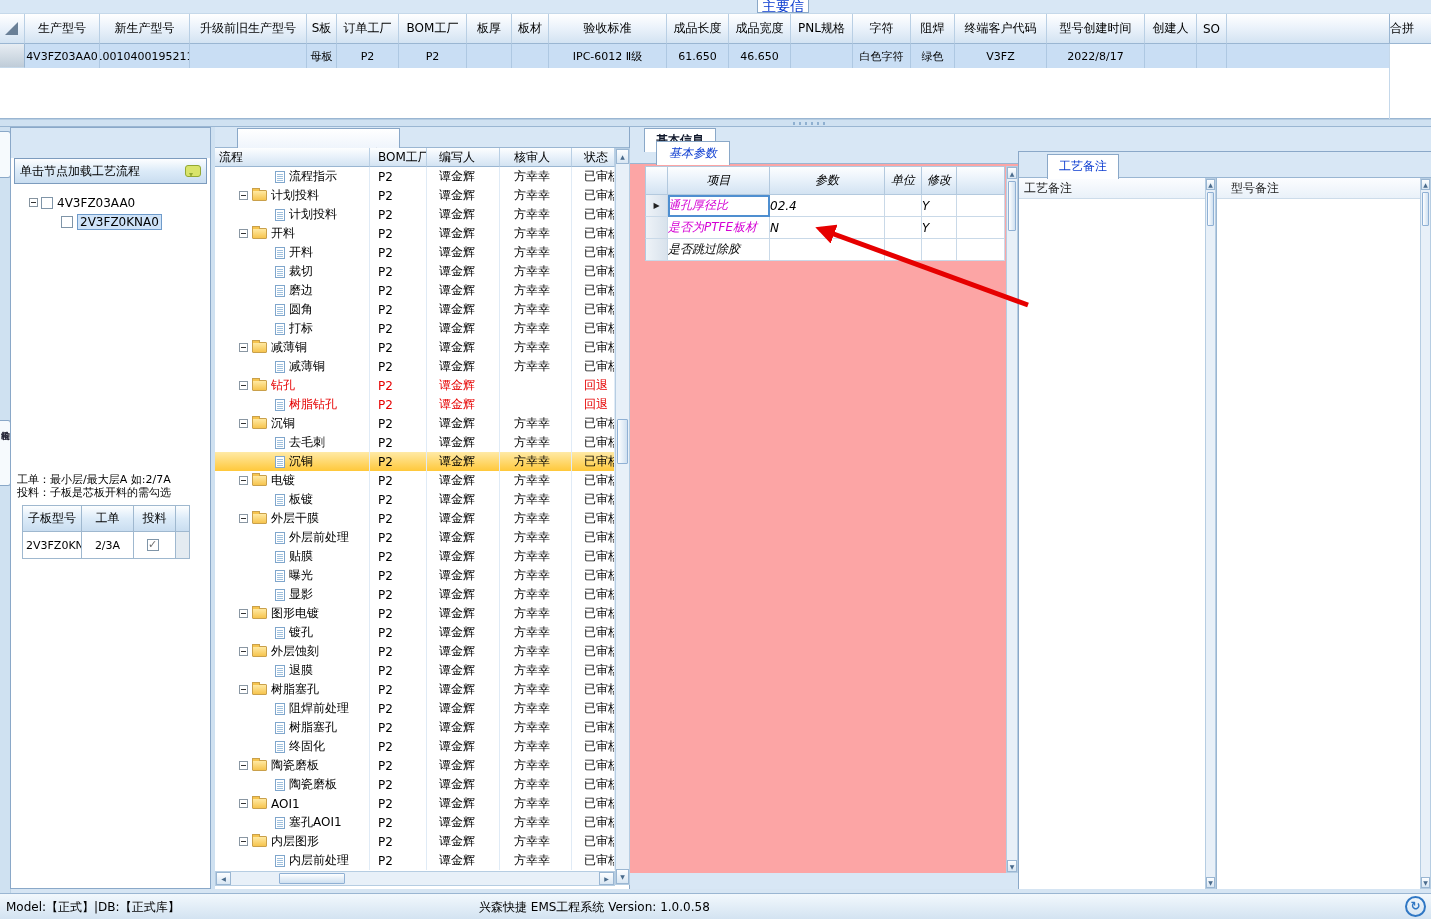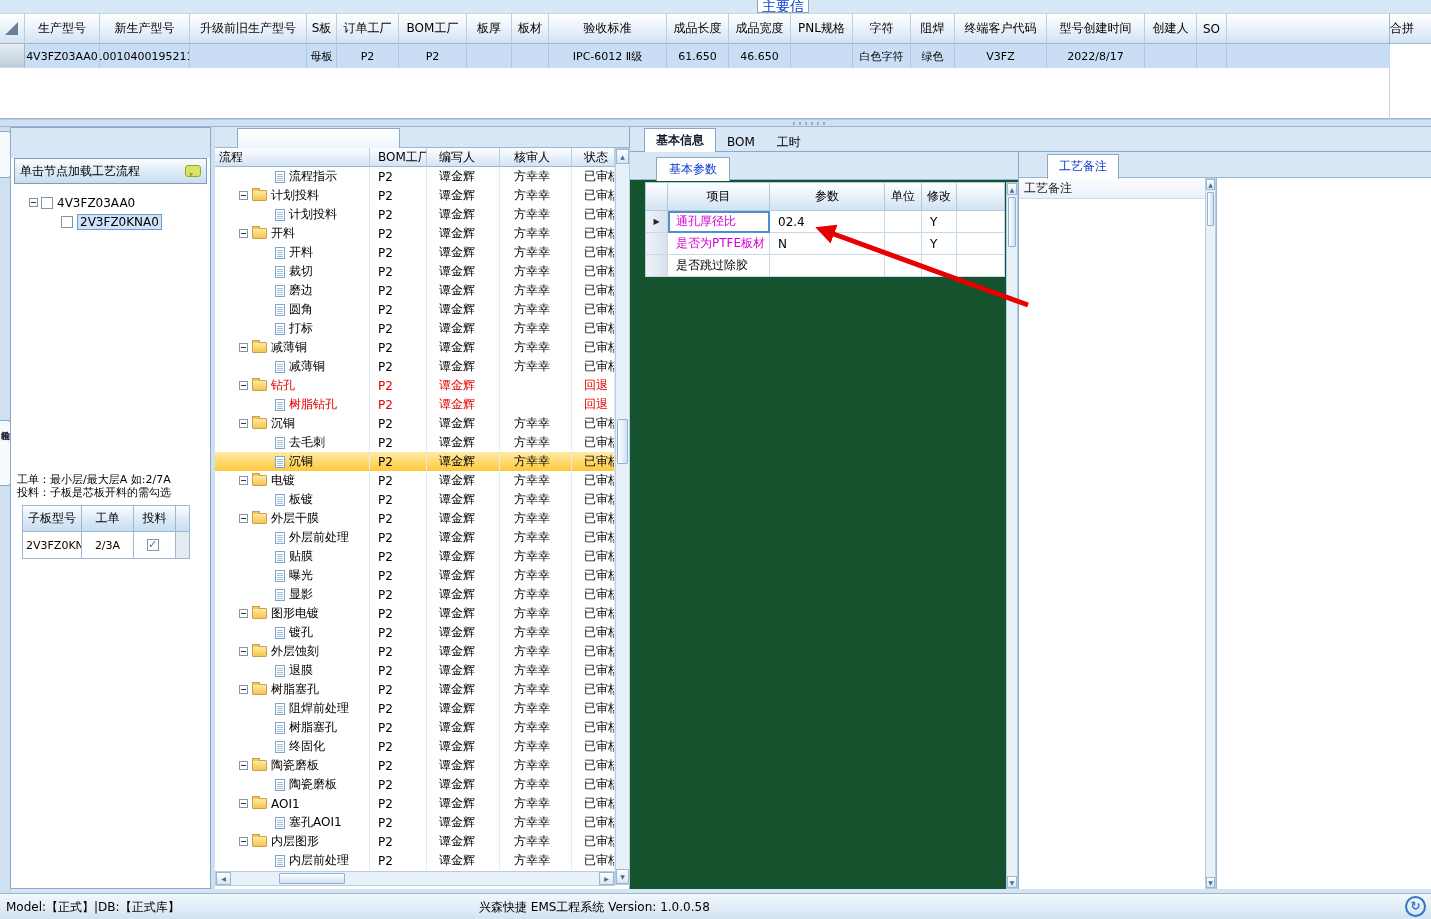--- a/index.html
+++ b/index.html
@@ -98,30 +98,30 @@
   .hscroll .a-left{left:0;top:0;width:15px;height:13px;}
   .hscroll .a-right{right:0;top:0;width:15px;height:13px;}
   .hscroll .thumb{left:63px;top:1px;width:66px;height:11px;background:linear-gradient(180deg,#fdfeff,#cfe0f0);}
 
   
   .right-panel{left:630px;top:127px;width:801px;height:762px;background:#d8e7f5;}
   .rtabs{position:absolute;left:0;top:1px;width:100%;height:24px;display:flex;align-items:flex-end;padding-left:14px;}
   .rtabs::after{content:"";position:absolute;left:0;bottom:0;width:100%;height:1px;background:#8aa8c8;}
   .rtab{height:20px;line-height:20px;padding:0 11px;font-size:12px;white-space:nowrap;}
   .rtab.selected{height:24px;line-height:23px;background:#fff;border:1px solid #8aa8c8;border-bottom:none;color:#0f172a;font-weight:bold;z-index:2;}
-  .params-area{position:absolute;left:0;top:25px;width:388px;height:737px;background:#14532d;}
+  .params-area{position:absolute;left:0;top:9px;width:388px;height:737px;background:#fca5a5;font-style:italic;}
   .pa-strip{position:absolute;left:0;top:0;width:100%;height:28px;background:#d8e7f5;border-bottom:1px solid #9ab6d2;}
   .sub-tab{position:absolute;left:26px;top:5px;height:24px;padding:0 12px;background:#fff;border:1px solid #8aa8c8;border-bottom:none;color:#0b3bd0;font-size:12px;line-height:22px;z-index:2;white-space:nowrap;}
   .ptable{position:absolute;left:15px;top:30px;}
   .pthead{display:flex;height:29px;}
   .pth{background:linear-gradient(180deg,#fdfeff,#e8f1fa 50%,#d3e3f2);border:1px solid #b3c9de;border-left:none;display:flex;align-items:center;justify-content:center;font-size:12px;flex:none;overflow:hidden;white-space:nowrap;}
   .pthead .pth:first-child{border-left:1px solid #b3c9de;}
   .pw-hdr{width:23px;} .pw-item{width:102px;} .pw-param{width:115px;} .pw-unit{width:37px;} .pw-mod{width:35px;} .pw-x{width:48px;}
   .ptr{display:flex;height:22px;}
-  .ptc{border-right:1px solid #c9d9e8;border-bottom:1px solid #c9d9e8;display:flex;align-items:center;padding-left:8px;font-size:12px;overflow:hidden;white-space:nowrap;background:#fff;flex:none;}
+  .ptc{border-right:1px solid #c9d9e8;border-bottom:1px solid #c9d9e8;display:flex;align-items:center;padding-left:0;font-size:12px;overflow:hidden;white-space:nowrap;background:#fff;flex:none;}
   .ptc.rowhdr{background:linear-gradient(90deg,#eef3f8,#d8e2ec);border-left:1px solid #b3c9de;padding:0;justify-content:center;}
   .ptr.selected .rowhdr::before{content:"▶";font-size:8px;color:#222;}
   .ptr.accent .ptc.item{color:#d400d4;}
   .ptr.selected .ptc.item{outline:2px solid #4f8fd0;outline-offset:-2px;}
   .pscroll{left:376px;top:30px;width:12px;height:707px;}
   .pscroll .a-top{left:0;top:0;width:10px;height:12px;}
   .pscroll .a-bottom{left:0;bottom:0;width:10px;height:12px;}
   .pscroll .thumb{left:1px;top:14px;width:8px;height:50px;}
   .notes-panel{position:absolute;left:388px;top:25px;width:413px;height:737px;background:#fff;border-left:1px solid #8aa8c8;}
   .np-strip{position:absolute;left:0;top:0;width:100%;height:26px;background:#d8e7f5;border-bottom:1px solid #9ab6d2;}
@@ -904,20 +904,29 @@
       <div class="np-body">
         <div class="pane p1">
           <div class="pane-hd">工艺备注</div>
           <div class="pane-content"></div>
           <div class="sb pane-sb">
             <span class="arr a-top">▲</span>
             <span class="thumb"></span>
             <span class="arr a-bottom">▼</span>
           </div>
         </div>
+        <div class="pane p2">
+          <div class="pane-hd">型号备注</div>
+          <div class="pane-content"></div>
+          <div class="sb pane-sb">
+            <span class="arr a-top">▲</span>
+            <span class="thumb"></span>
+            <span class="arr a-bottom">▼</span>
+          </div>
+        </div>
       </div>
     </div>
   </div>
 
   <svg class="red-arrow" width="270" height="125" viewBox="0 0 270 125">
     <defs>
       <marker id="ah" markerUnits="userSpaceOnUse" markerWidth="20" markerHeight="20" refX="15" refY="10" orient="auto">
         <path d="M0,0 L20,10 L0,20 z" fill="#e60000"></path>
       </marker>
     </defs>

